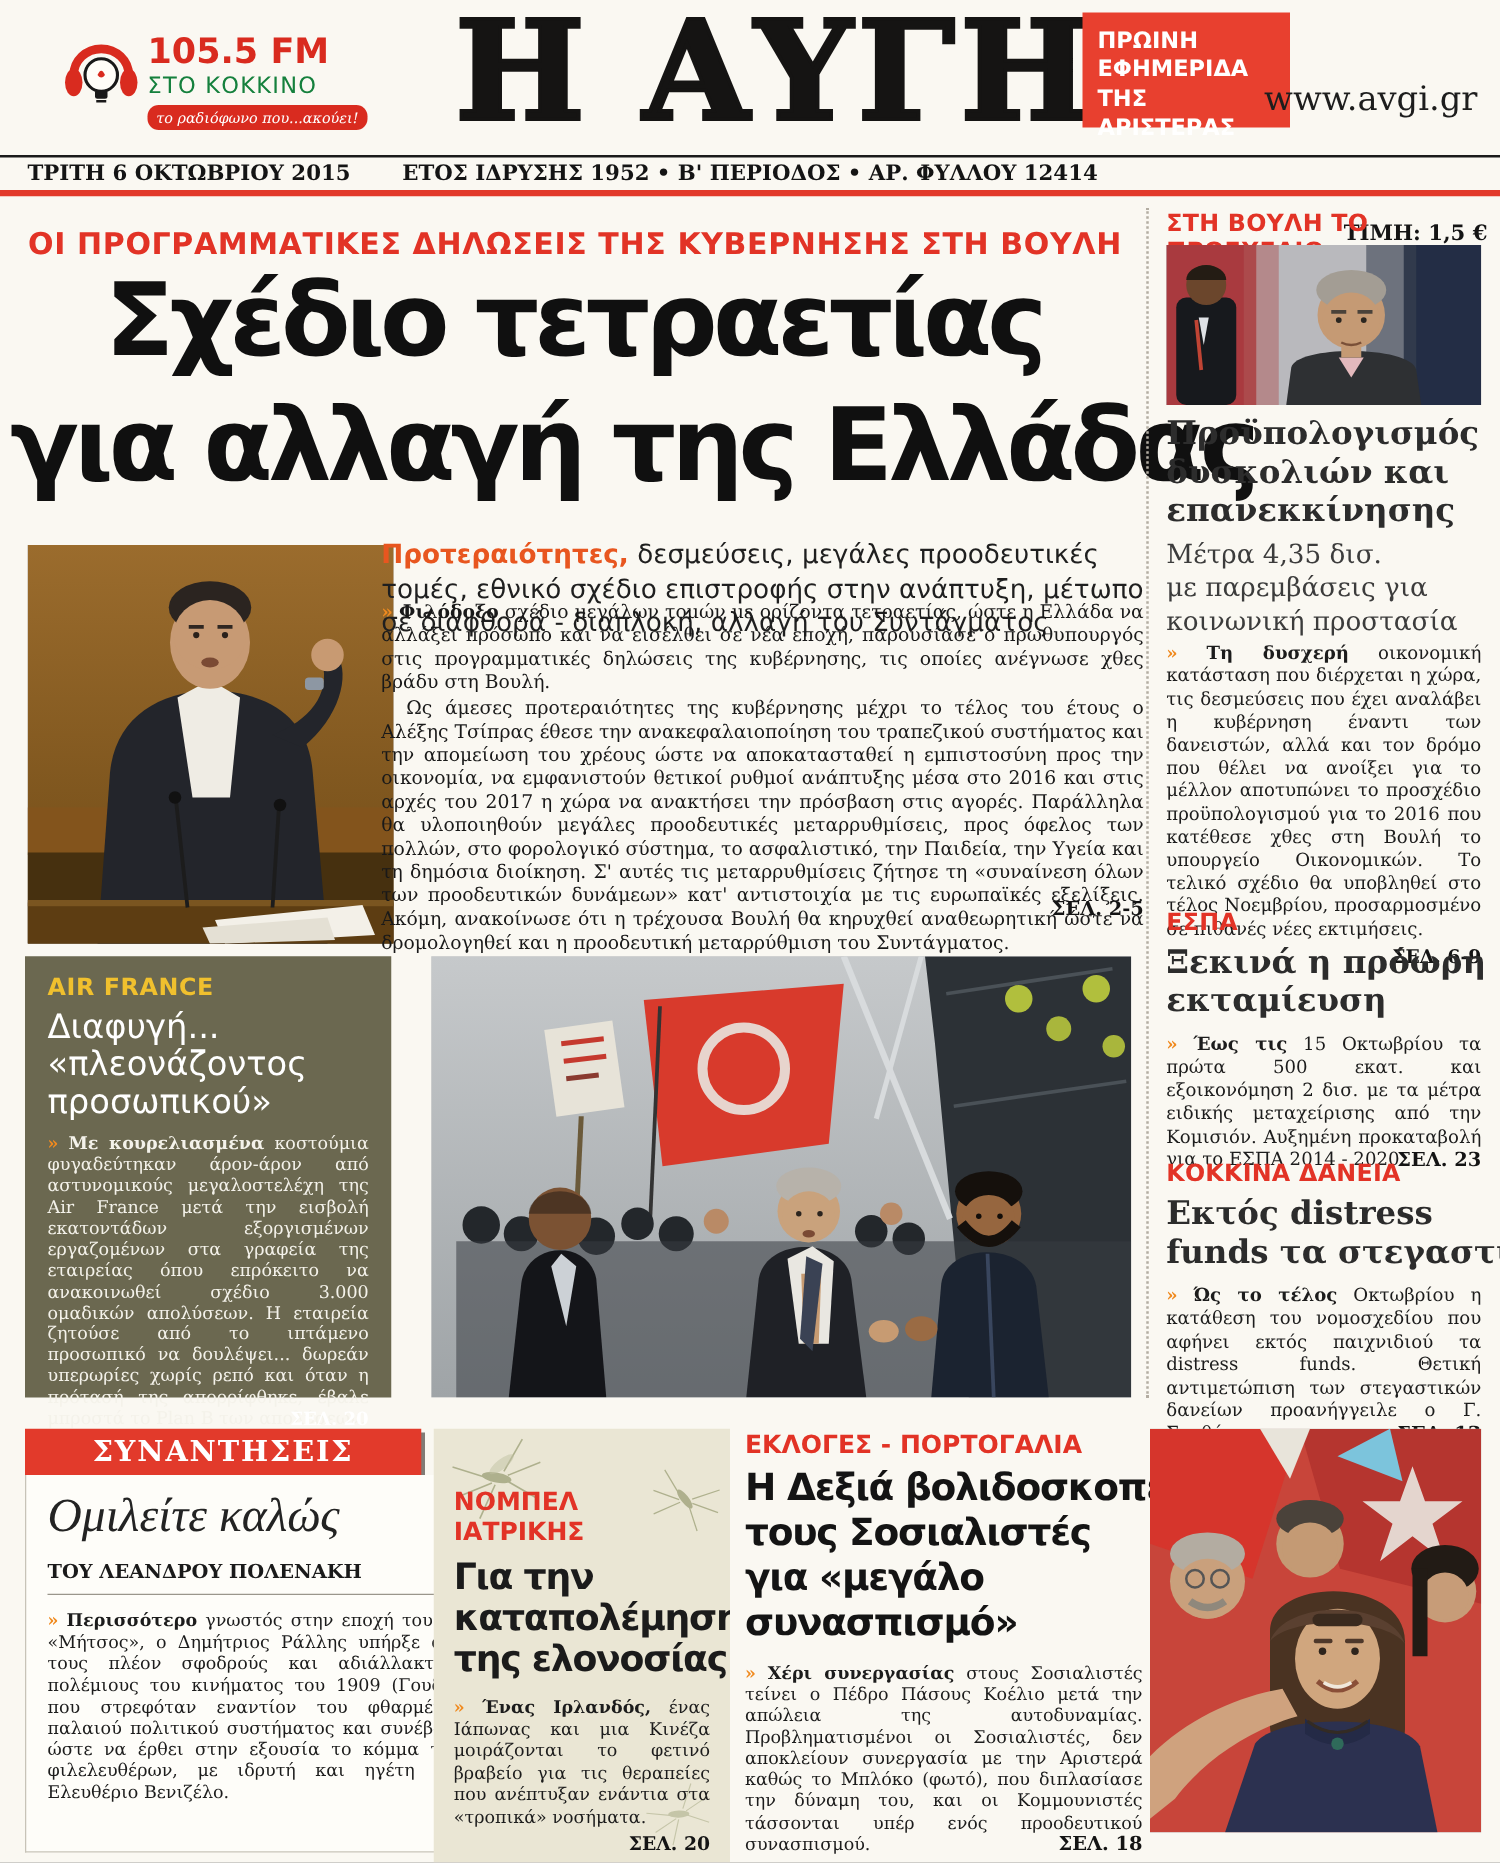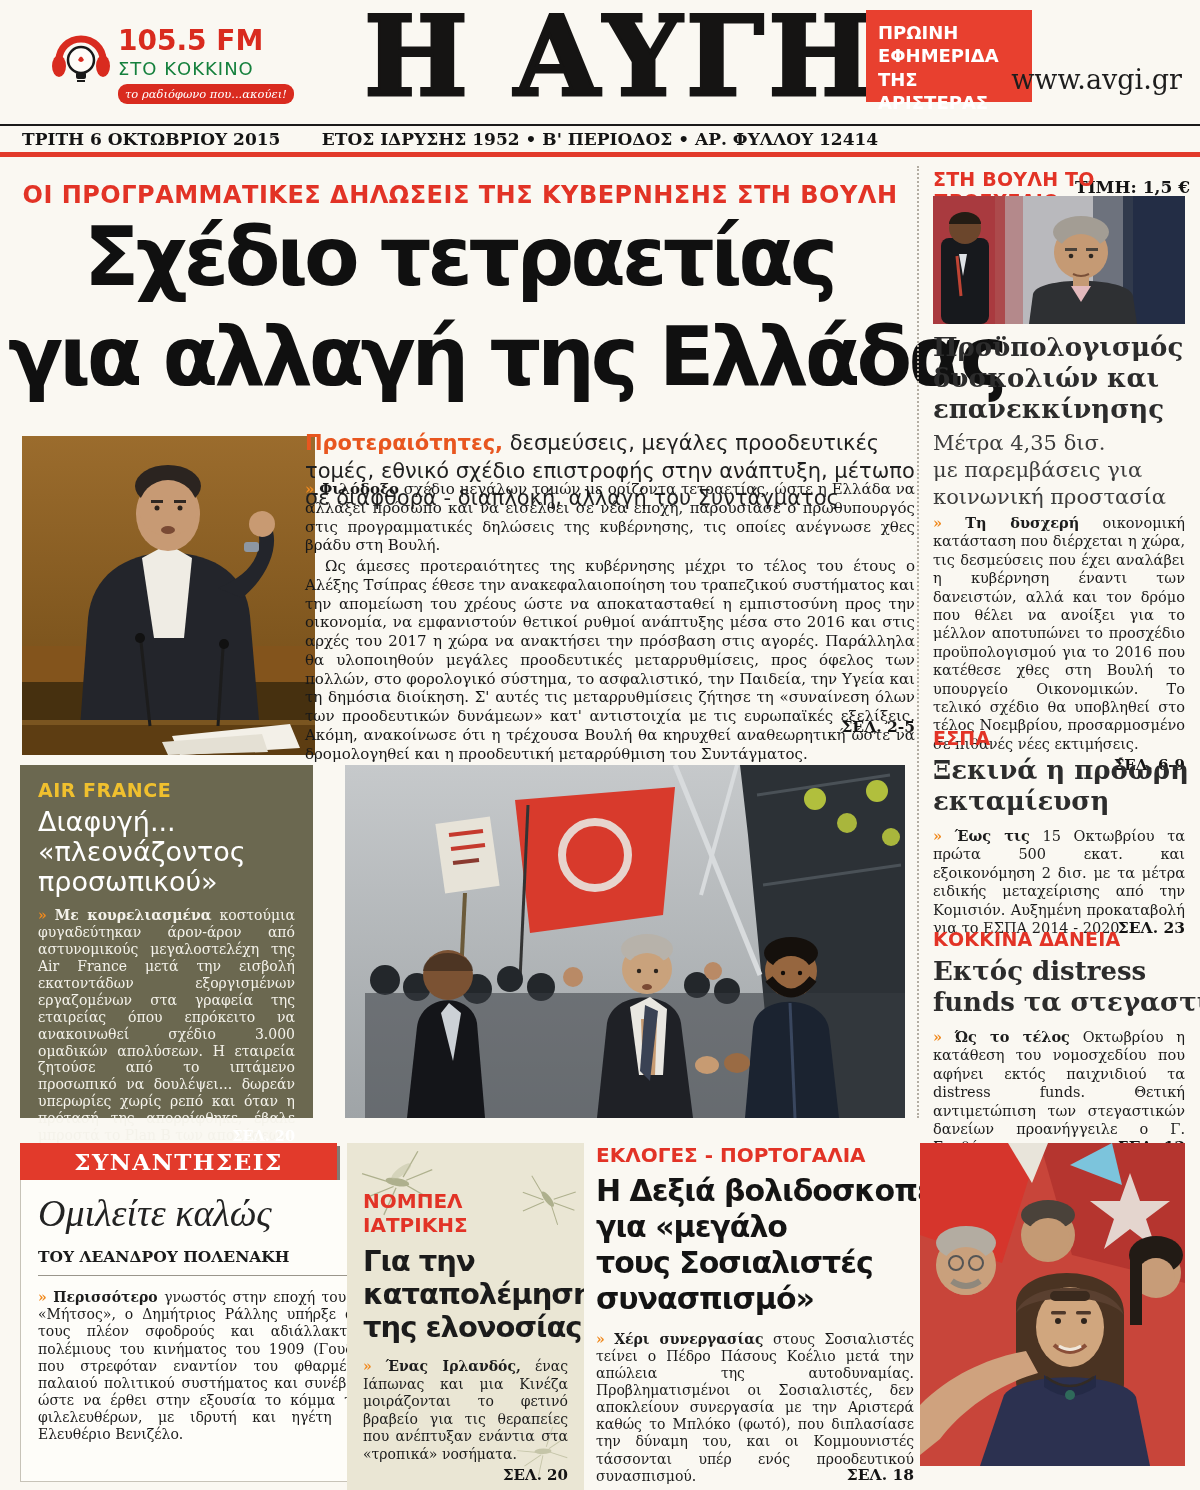--- a/index.html
+++ b/index.html
@@ -412,22 +412,22 @@
       <span class="chev">»</span>
       <b>Ένας Ιρλανδός,</b><span> ένας Ιάπωνας και μια Κινέζα μοιράζονται το φετινό βραβείο για τις θεραπείες που ανέπτυξαν ενάντια στα «τροπικά» νοσήματα.</span>
     </div>
     <div class="ref-line">ΣΕΛ. 20</div>
   </div>
 
   <div class="port">
     <div class="port-kicker">ΕΚΛΟΓΕΣ - ΠΟΡΤΟΓΑΛΙΑ</div>
     <div class="port-head">
       <span>Η Δεξιά βολιδοσκοπεί</span>
+      <span>τους Σοσιαλιστές</span>
       <span>για «μεγάλο</span>
-      <span>τους Σοσιαλιστές</span>
       <span>συνασπισμό»</span>
     </div>
     <div class="port-body">
       <span class="chev">»</span>
       <b>Χέρι συνεργασίας</b><span> στους Σοσιαλιστές τείνει ο Πέδρο Πάσους Κοέλιο μετά την απώλεια της αυτοδυναμίας. Προβληματισμένοι οι Σοσιαλιστές, δεν αποκλείουν συνεργασία με την Αριστερά καθώς το Μπλόκο (φωτό), που διπλασίασε την δύναμη του, και οι Κομμουνιστές τάσσονται υπέρ ενός προοδευτικού συνασπισμού.</span>
       <span class="pref">ΣΕΛ. 18</span>
     </div>
   </div>
 
   <div class="photo abs photo-port">

